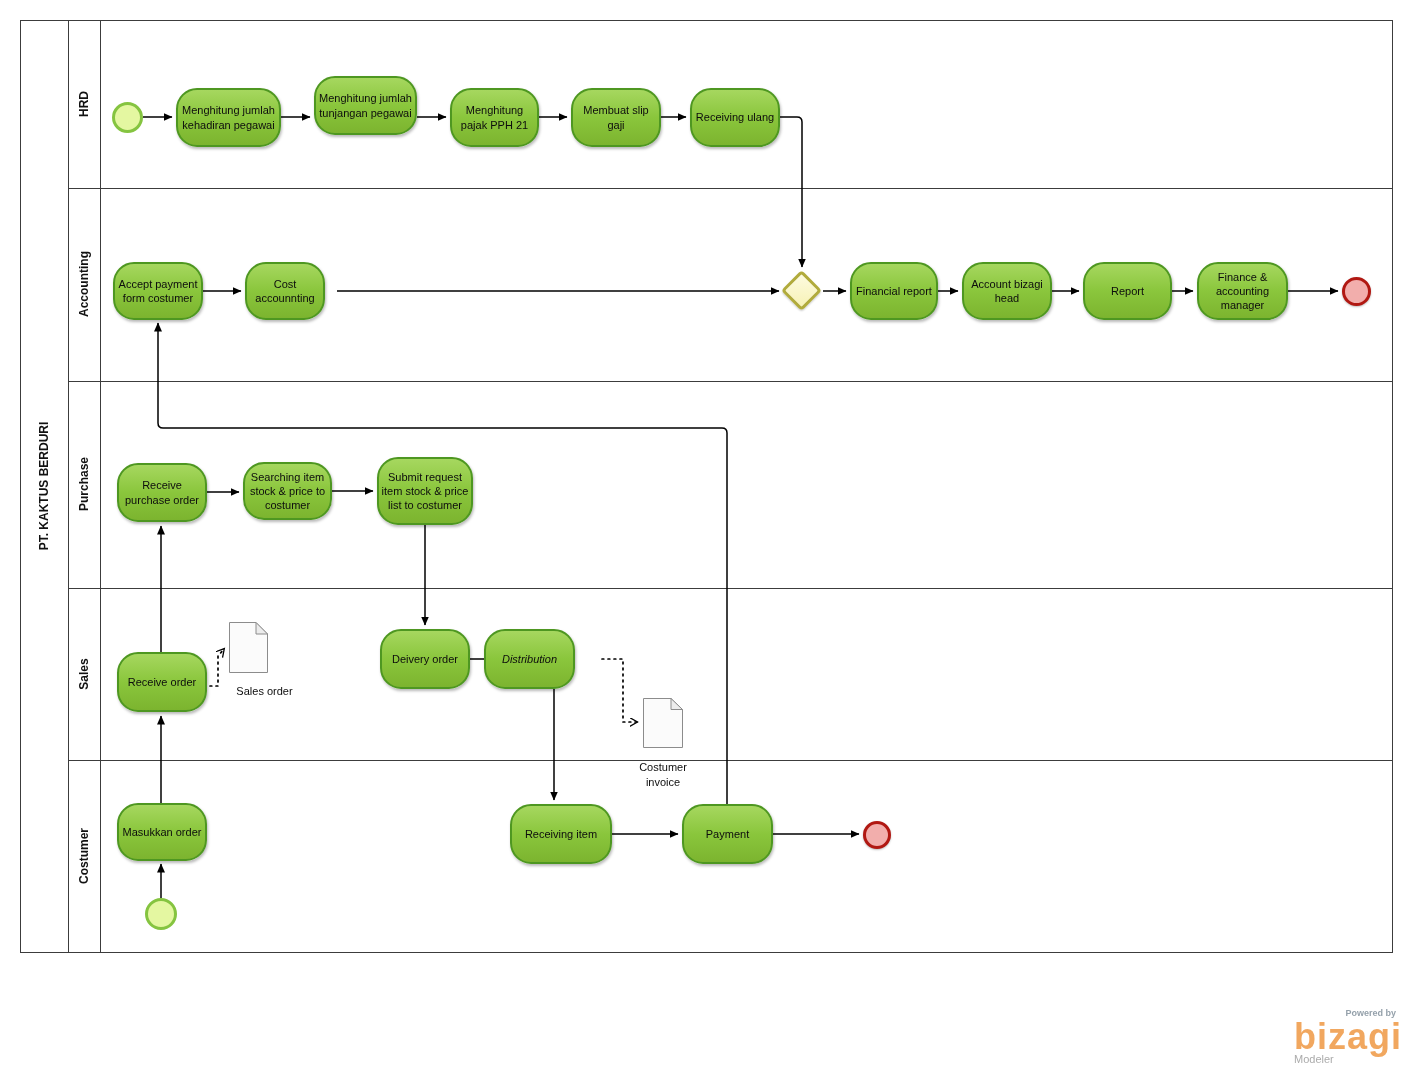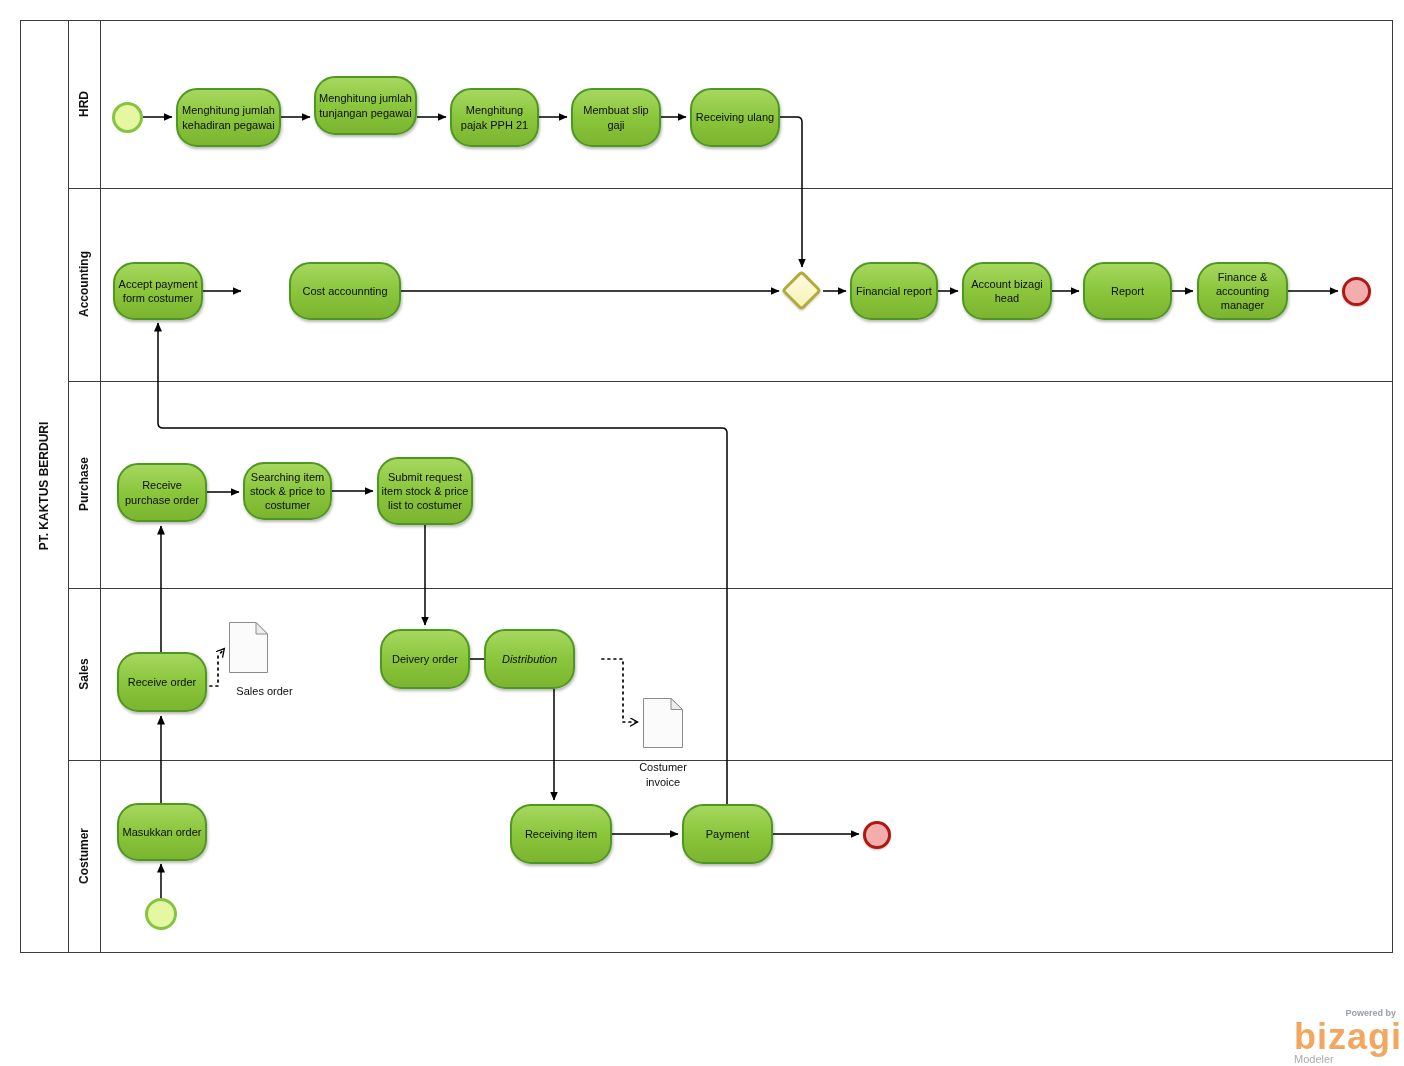--- a/index.html
+++ b/index.html
@@ -103,21 +103,21 @@
   <div class="task" style="left:571px;top:88px;width:90px;height:59px;">
       <span>Membuat slip gaji</span>
     </div>
   <div class="task" style="left:690px;top:88px;width:90px;height:59px;">
       <span>Receiving ulang</span>
     </div>
 
   <div class="task" style="left:113px;top:262px;width:90px;height:58px;">
       <span>Accept payment form costumer</span>
     </div>
-  <div class="task" style="left:245px;top:262px;width:112px;height:58px;margin-left:44px;">
+  <div class="task" style="left:245px;top:262px;width:80px;height:58px;">
       <span>Cost accounnting</span>
     </div>
   <div class="gateway" style="left:787px;top:276px;width:29px;height:29px;"></div>
   <div class="task" style="left:850px;top:262px;width:88px;height:58px;">
       <span>Financial report</span>
     </div>
   <div class="task" style="left:962px;top:262px;width:90px;height:58px;">
       <span>Account bizagi head</span>
     </div>
   <div class="task" style="left:1083px;top:262px;width:89px;height:58px;">

